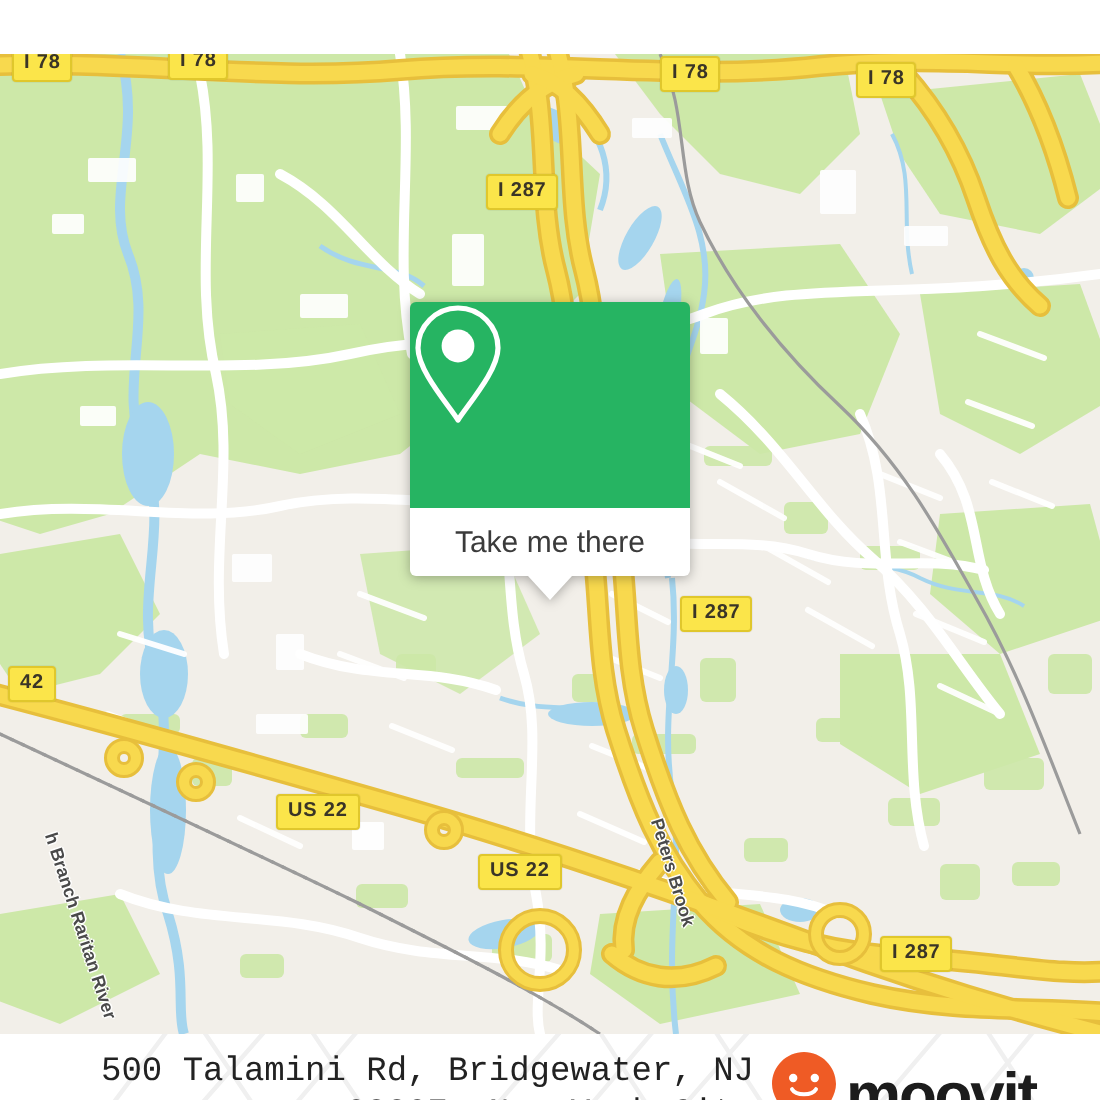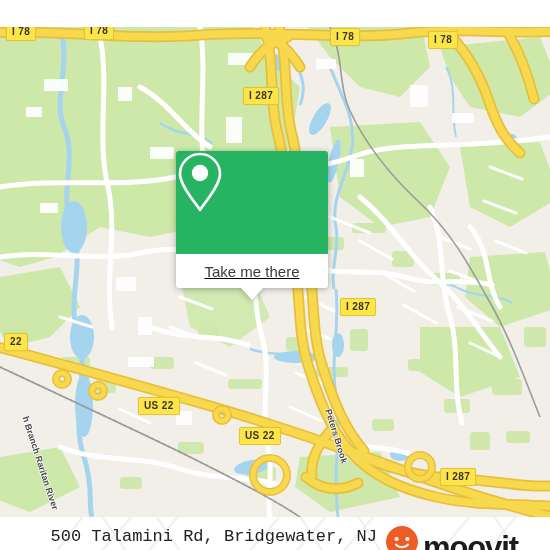--- a/index.html
+++ b/index.html
@@ -57,24 +57,23 @@
     font-size:12.5px;
     line-height:20px;
     padding:1px 0 2px 8px;
     box-sizing:border-box;
     font-family:"Liberation Sans", sans-serif;
   }
 
   
   #popup{
     position:absolute;
-    left:176px;top:124px;
-    width:152px;
+    left:205px;top:124px;
+    width:140px;
     filter:drop-shadow(0 1px 3px rgba(0,0,0,.30));
-    text-decoration:underline;
   }
   #popup-head{
     height:103px;
     background:#26b462;
     border-radius:3px 3px 0 0;
     display:flex;align-items:center;justify-content:center;
   }
   #popup-body{
     background:#ffffff;
     height:34px;
@@ -326,21 +325,21 @@
 
       </g>
     </svg>
 
     <div class="shield" style="left:6px;top:-4px;">I 78</div>
     <div class="shield" style="left:84px;top:-5px;">I 78</div>
     <div class="shield" style="left:330px;top:1px;">I 78</div>
     <div class="shield" style="left:428px;top:4px;">I 78</div>
     <div class="shield" style="left:243px;top:60px;">I 287</div>
     <div class="shield" style="left:340px;top:271px;">I 287</div>
-    <div class="shield" style="left:4px;top:306px;">22</div>
+    <div class="shield" style="left:4px;top:306px;">42</div>
     <div class="shield" style="left:138px;top:370px;">US 22</div>
     <div class="shield" style="left:239px;top:400px;">US 22</div>
     <div class="shield" style="left:440px;top:441px;">I 287</div>
 
     <div class="waterlabel" style="left:30px;top:388px;transform:rotate(72deg);transform-origin:left top;">h Branch Raritan River</div>
     <div class="waterlabel" style="left:333px;top:381px;transform:rotate(73deg);transform-origin:left top;">Peters Brook</div>
 
 
     <div id="popup">
       <div id="popup-head">

